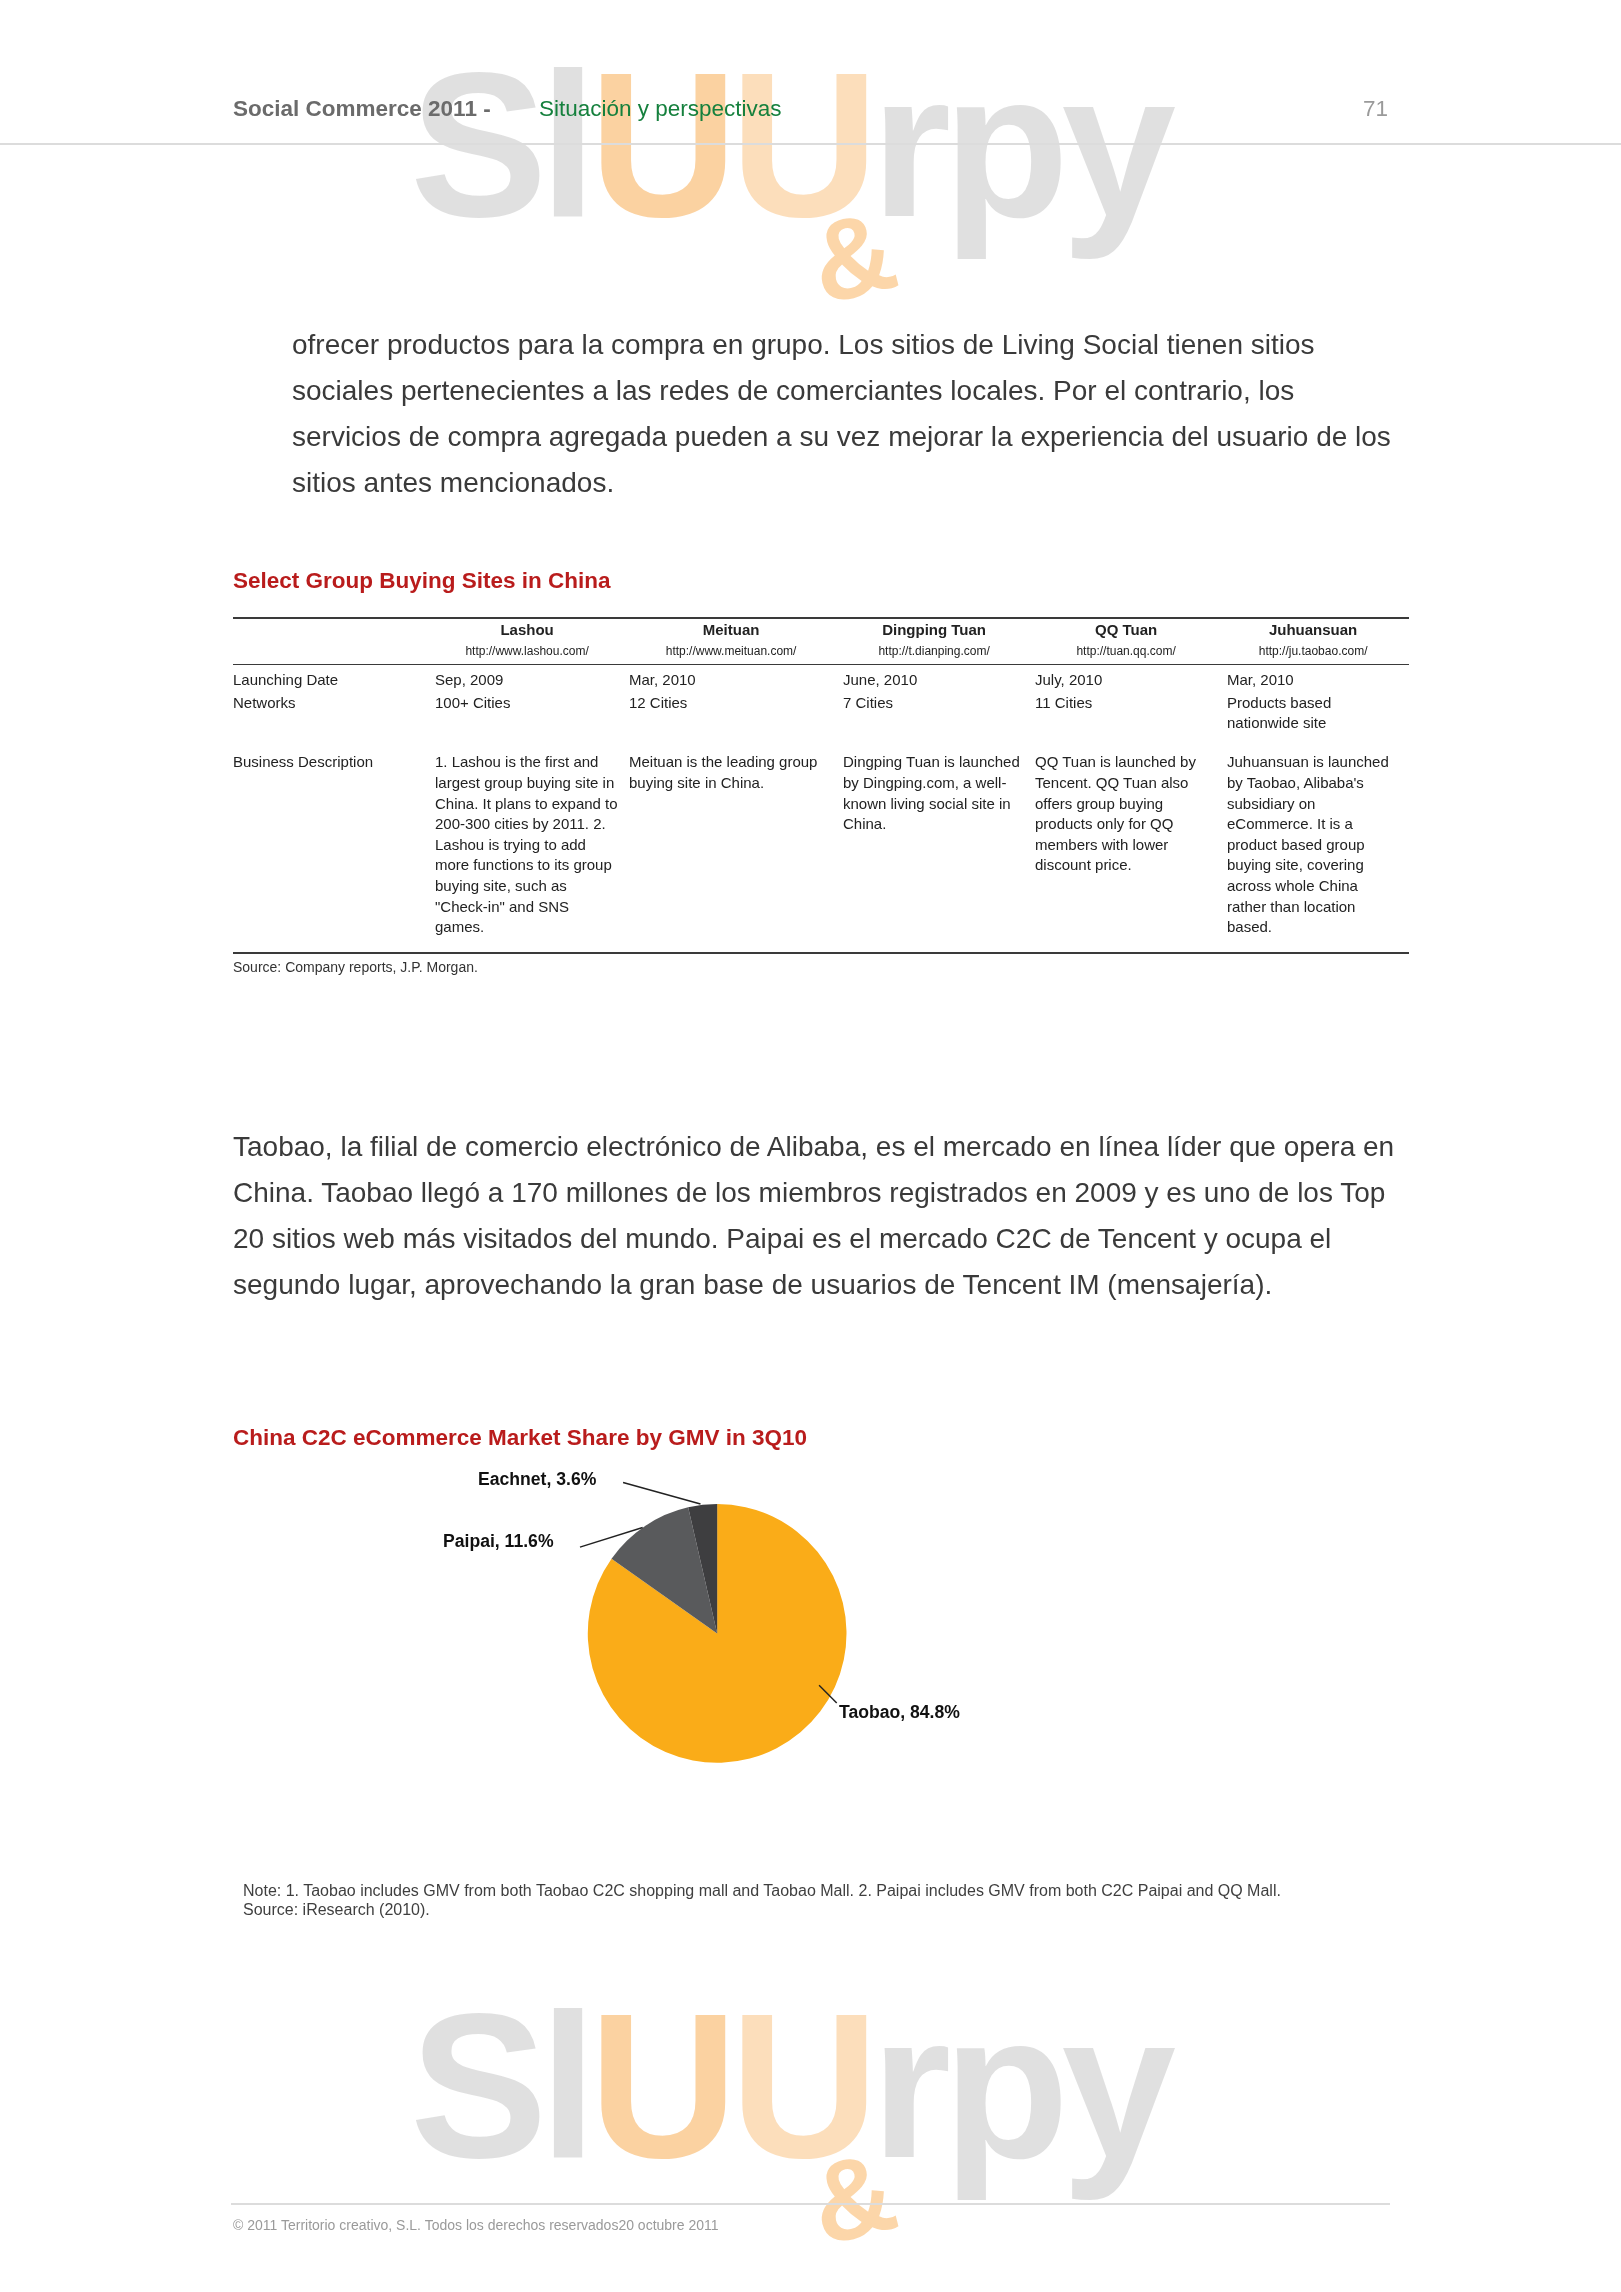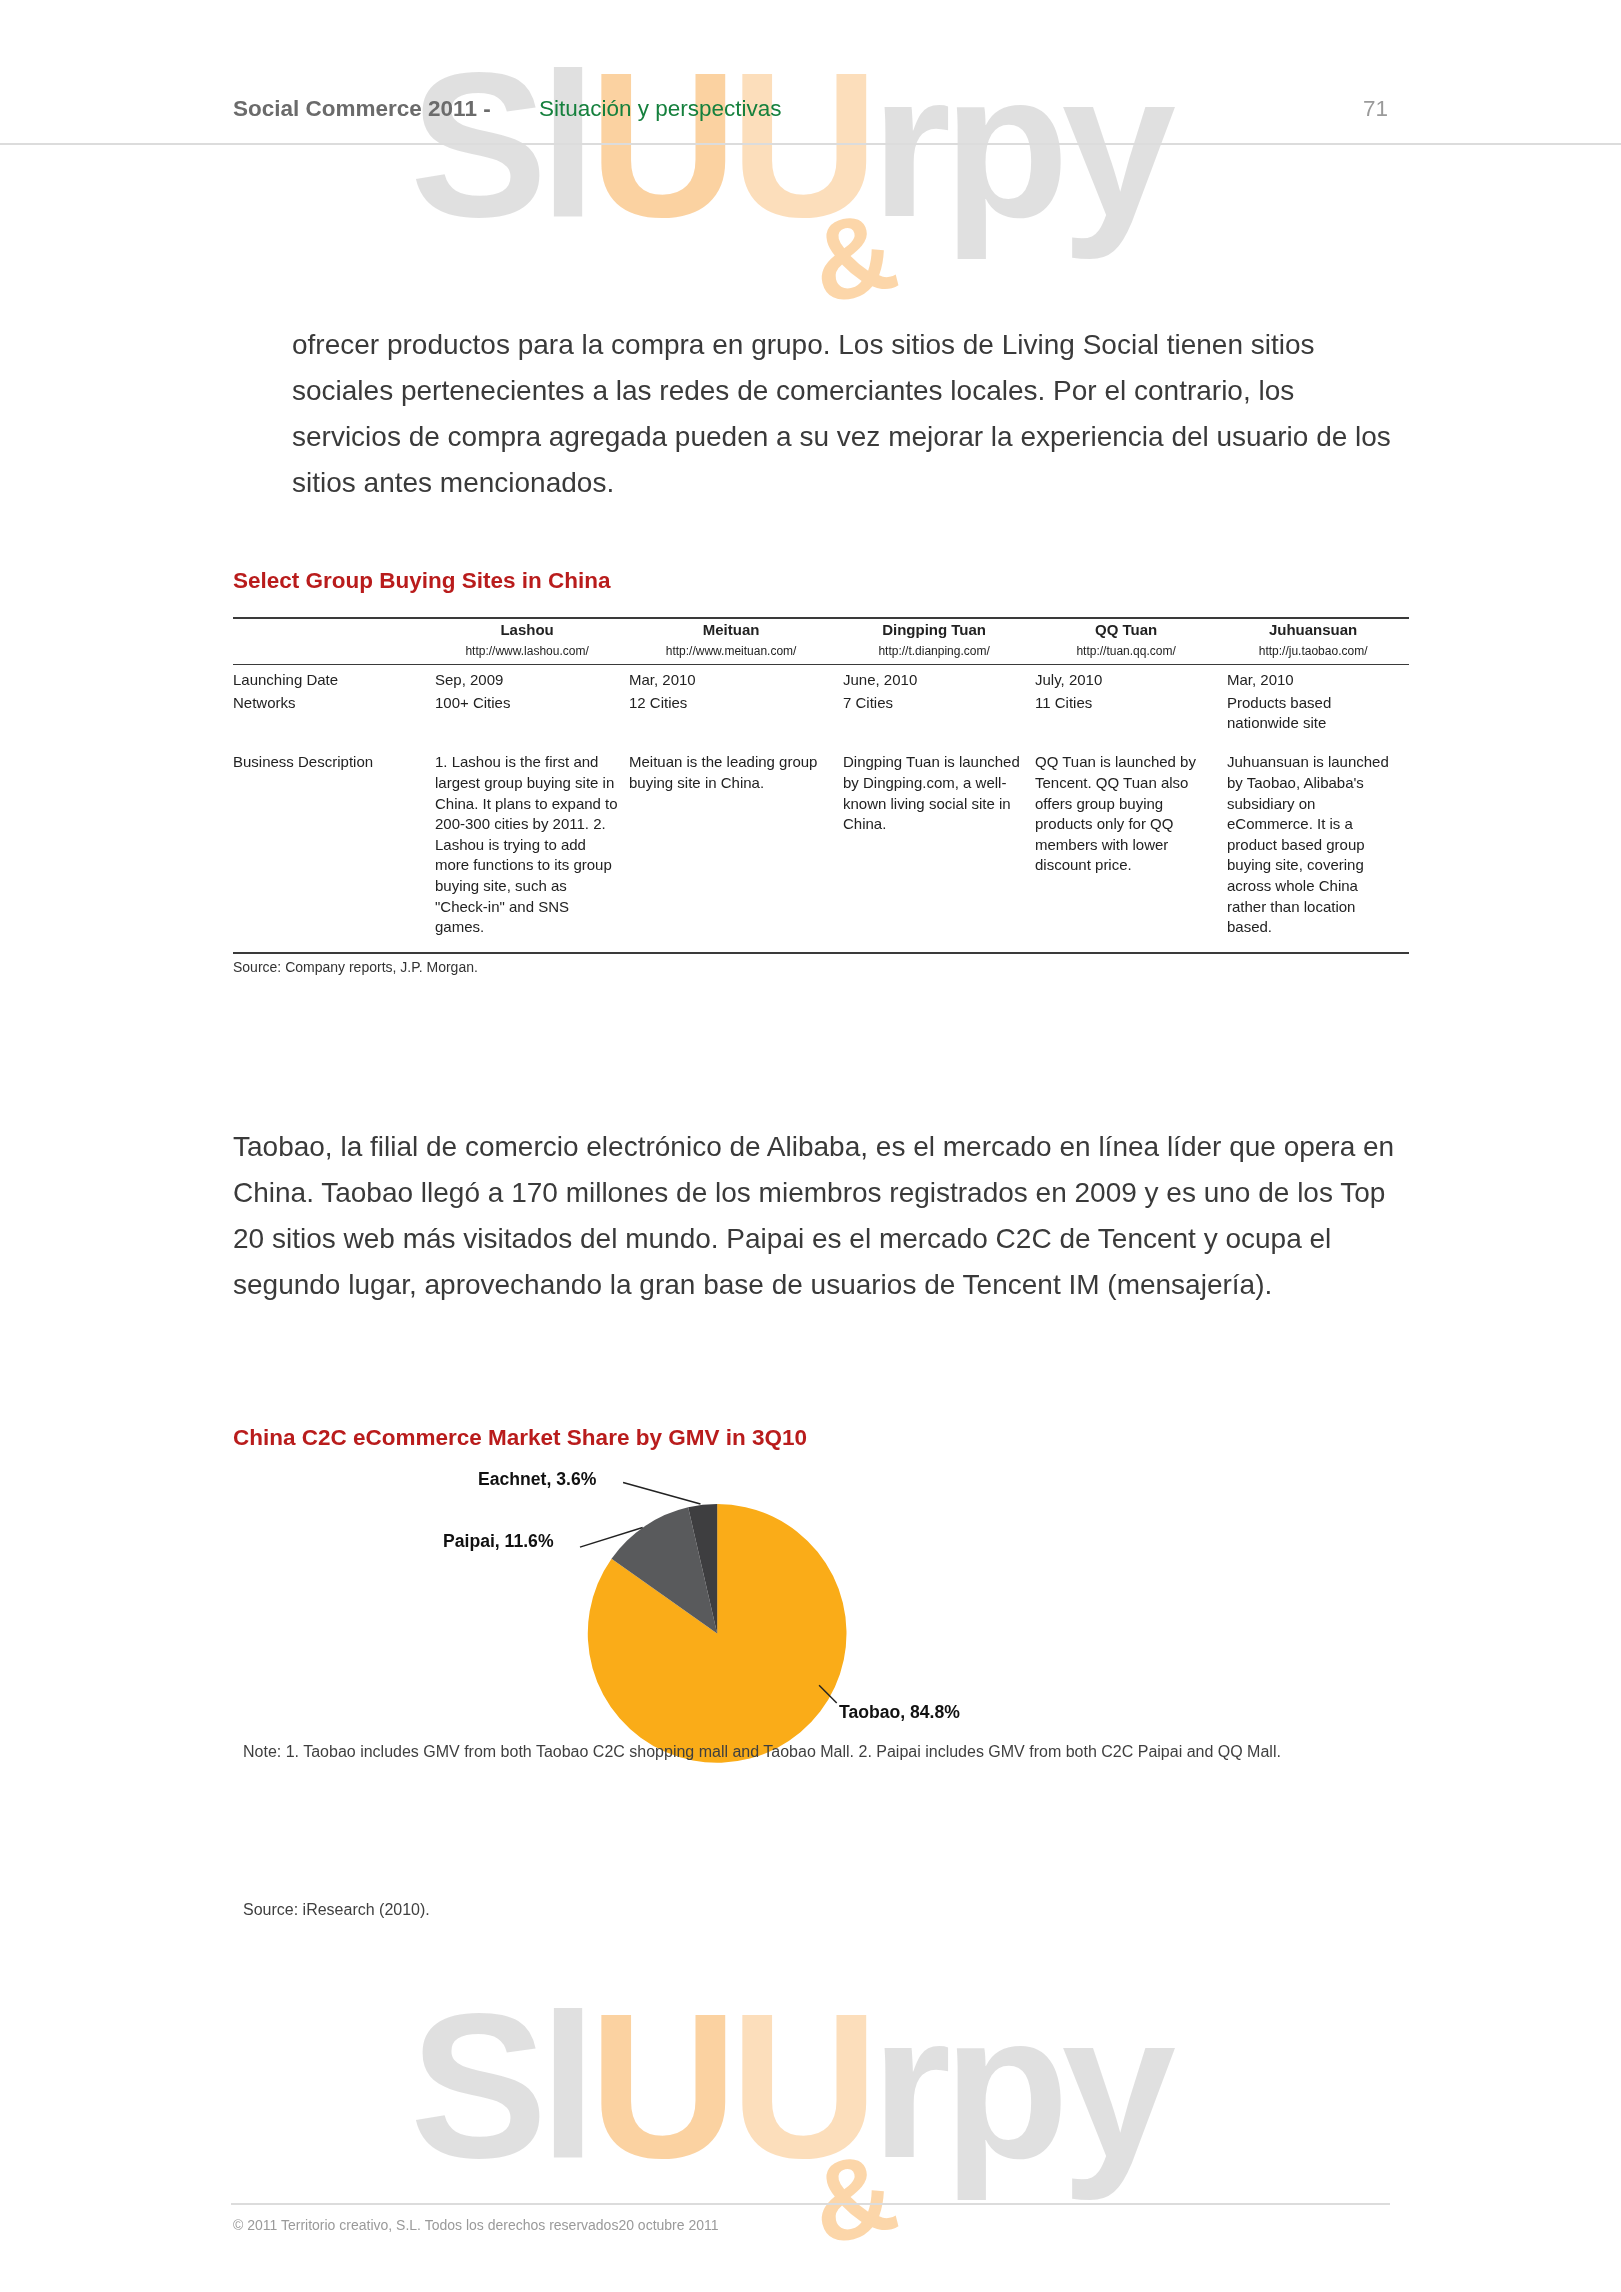--- a/index.html
+++ b/index.html
@@ -57,21 +57,21 @@
   tr.row-first td{padding-top:4.9px;}
   tr.row-desc td{padding-top:17.6px;padding-bottom:14px;}
   tr.row-last td{border-bottom:2px solid #3a3a3a;}
   .table-source{font-size:14px;color:#333;margin-top:4.9px;}
   
   .pie-svg{position:absolute;z-index:1;left:431px;top:1456px;}
   .pie-label{position:absolute;z-index:2;font-size:17.6px;font-weight:bold;color:#111;white-space:nowrap;}
   .lbl-eachnet{left:478px;top:1469px;}
   .lbl-paipai{left:443px;top:1531px;}
   .lbl-taobao{left:839px;top:1702px;}
-  .chart-note{position:absolute;z-index:1;left:243px;top:1740px;width:1137px;font-size:16px;line-height:24.5px;color:#3f3f3f;}
+  .chart-note{position:absolute;z-index:1;left:243px;top:1879px;width:1137px;font-size:16px;line-height:24.5px;color:#3f3f3f;}
   .chart-source{position:absolute;z-index:1;left:243px;top:1901px;font-size:16px;color:#3f3f3f;}
 </style>
 </head>
 <body>
 
 <div class="watermark wm-top">
   <span class="wm-gray">Sl</span><span class="wm-orange">U</span><span class="wm-orange2">U</span><span class="wm-gray">rpy</span>
   <span class="wm-amp">&amp;</span>
 </div>
 <div class="watermark wm-bottom">

